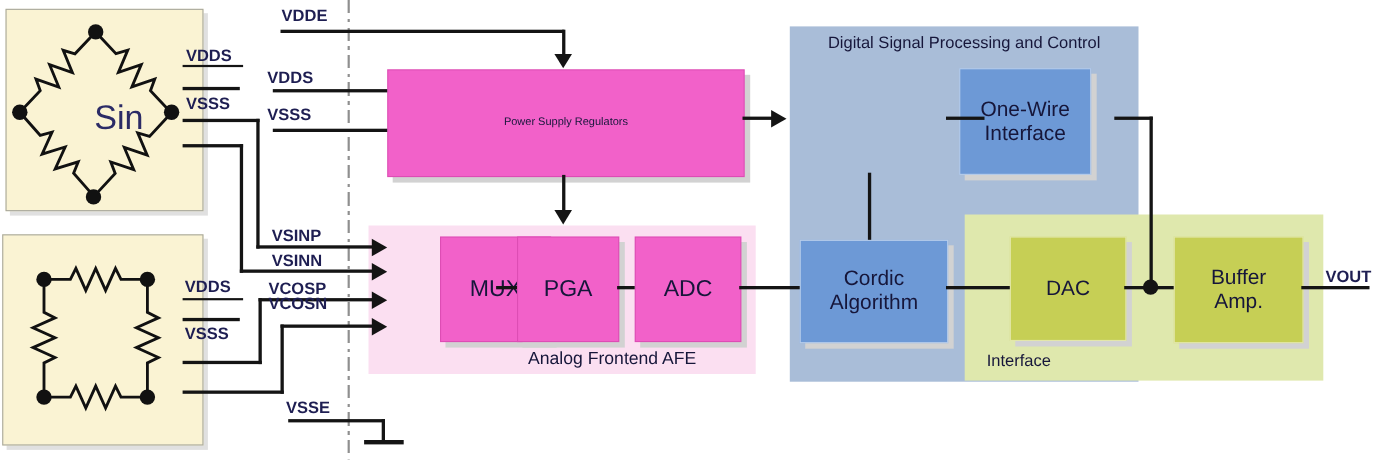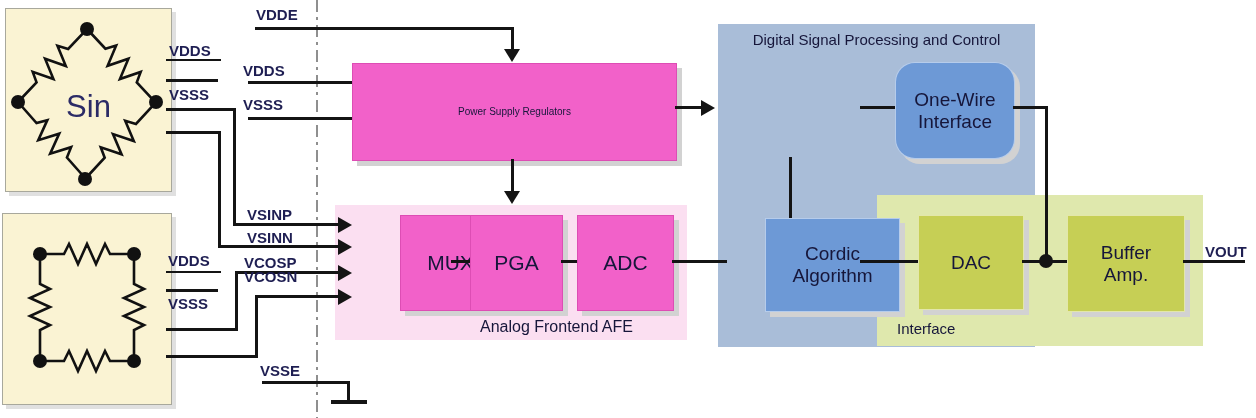--- a/index.html
+++ b/index.html
@@ -3,21 +3,21 @@
 <meta charset="utf-8">
 <style>
   html,body{margin:0;padding:0;background:#ffffff;}
   .canvas{
     position:relative;width:1256px;height:418px;overflow:hidden;
     font-family:"Liberation Sans","DejaVu Sans",sans-serif;background:#fff;
   }
   
   .sensor{
     position:absolute;background:var(--cream,#faf3d3);
-    border:1.5px solid #a8a89c;box-shadow:4px 4px 0 #e0e0e0;
+    border:1.5px solid #a8a89c;box-shadow:4px 4px 0 #e0e0e0;padding-left:13px;
   }
   .sensor svg{position:absolute;left:0;top:0;}
   .sensor .slabel{
     position:absolute;width:100%;text-align:center;
     color:#2b2b66;font-size:31px;letter-spacing:0;
   }
   
   .dashdot{
     position:absolute;width:2px;
     background:repeating-linear-gradient(to bottom,
@@ -116,23 +116,23 @@
     <div class="c-label" style="left:0;top:7px;width:100%;text-align:center;font-size:15px;">Digital Signal Processing and Control</div>
   </div>
   <div class="container c-if" style="left:877px;top:195px;width:326px;height:151px;">
     <div class="c-label" style="left:20px;top:125px;font-size:15px;">Interface</div>
   </div>
 
   <div class="block magenta fs15" style="left:352px;top:63px;width:323px;height:96px;">Power Supply Regulators</div>
   <div class="block magenta fs21" style="left:352px;top:215px;width:99px;height:94px;margin-left:48px;">MUX</div>
   <div class="block magenta fs21" style="left:470px;top:215px;width:91px;height:94px;">PGA</div>
   <div class="block magenta fs21" style="left:577px;top:215px;width:95px;height:94px;">ADC</div>
-  <div class="block blue fs19" style="left:895px;top:62px;width:118px;height:95px;border-radius:20px;">One-Wire
+  <div class="block blue fs19" style="left:872px;top:62px;width:118px;height:95px;">One-Wire
 Interface</div>
-  <div class="block blue fs19" style="left:727px;top:218px;width:133px;height:92px;margin-left:38px;">Cordic
+  <div class="block blue fs19" style="left:727px;top:218px;width:133px;height:92px;">Cordic
 Algorithm</div>
   <div class="block green fs19" style="left:918px;top:215px;width:104px;height:93px;">DAC</div>
   <div class="block green fs19" style="left:1067px;top:215px;width:116px;height:95px;">Buffer
 Amp.</div>
 
   <div class="wire" style="left:255px;top:27px;width:258px;height:3px;"></div>
   <div class="wire" style="left:511px;top:27px;width:3px;height:23px;"></div>
   <div class="arr-d" style="left:504px;top:49px;"></div>
   <div class="wire" style="left:248px;top:81px;width:104px;height:3px;"></div>
   <div class="wire" style="left:248px;top:117px;width:104px;height:3px;"></div>

